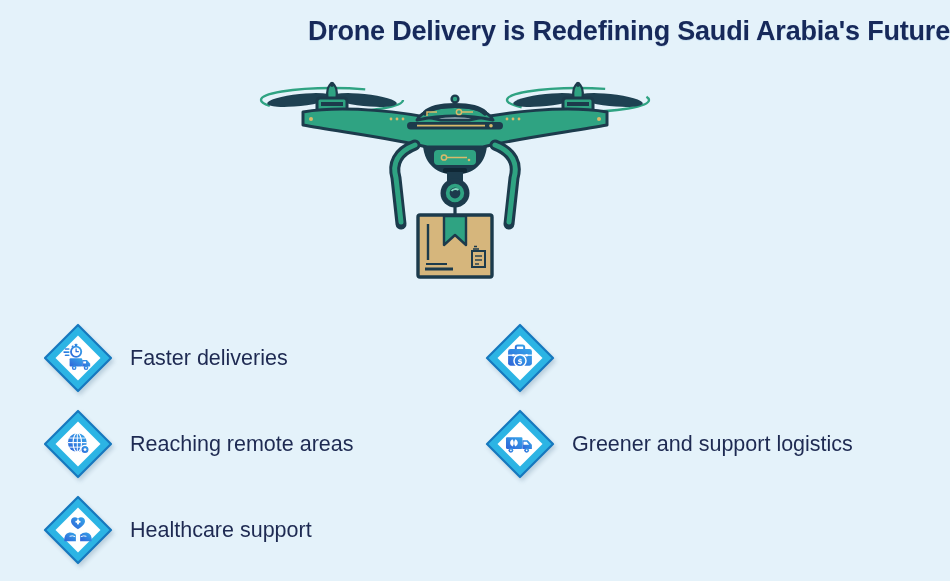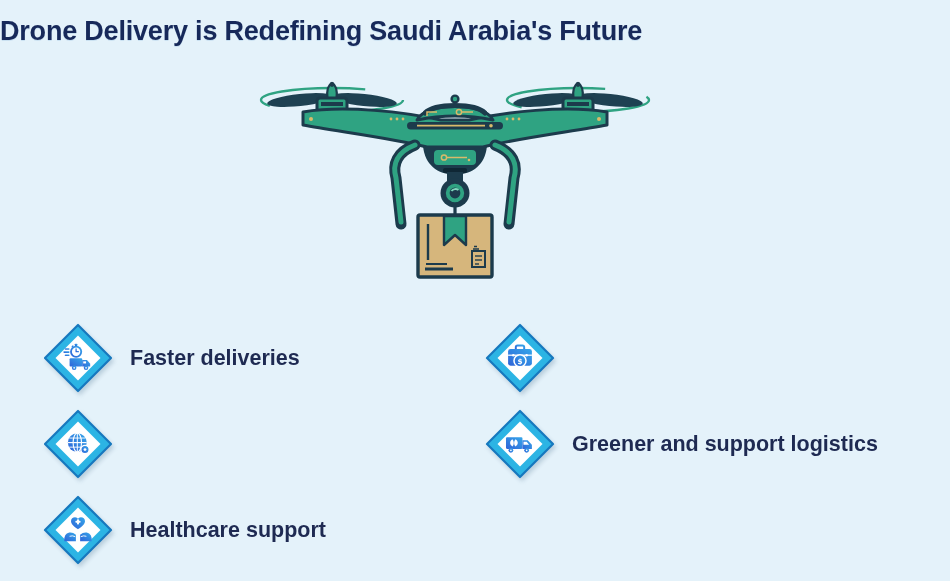--- a/index.html
+++ b/index.html
@@ -3,33 +3,33 @@
 <meta charset="utf-8">
 <style>
   html,body{margin:0;padding:0;}
   body{
     width:950px;height:581px;position:relative;overflow:hidden;
     background:#E4F2FA;
     font-family:"Liberation Sans","DejaVu Sans",sans-serif;
   }
   .title{
     position:absolute;top:16px;left:0;width:950px;
-    text-align:left;font-size:27px;font-weight:800;
+    text-align:right;font-size:27px;font-weight:800;
     color:#17295A;letter-spacing:-0.2px;
     text-shadow:0 1px 0 rgba(170,205,230,.45);
   }
   .drone-wrap{position:absolute;left:245px;top:72px;width:420px;height:235px;}
   .features-col{position:absolute;top:322px;display:flex;flex-direction:column;gap:14px;}
   .col-left{left:42px;}
   .col-right{left:484px;}
   .feature{display:flex;align-items:center;gap:16px;height:72px;}
   .diamond{width:72px;height:72px;display:inline-block;
     filter:drop-shadow(2px 3px 2px rgba(110,140,165,.35));}
   .feature-label{
-    font-size:21.5px;font-weight:700;color:#1E2A52;white-space:nowrap;
+    font-size:21.5px;font-weight:400;color:#1E2A52;white-space:nowrap;
   }
   svg{display:block;}
 </style>
 </head>
 <body>
 
 <svg width="0" height="0" style="position:absolute" aria-hidden="true">
   <defs>
     <linearGradient id="iconGrad" x1="0" y1="1" x2="1" y2="0">
       <stop offset="0" stop-color="#2F63D8"></stop>
@@ -172,20 +172,21 @@
           <ellipse cx="23" cy="22" rx="6" ry="13.5" fill="none" stroke="#fff" stroke-width="1.6"></ellipse>
           <line x1="23" y1="8.5" x2="23" y2="35.5" stroke="#fff" stroke-width="1.4"></line>
           <line x1="9.5" y1="22" x2="36.5" y2="22" stroke="#fff" stroke-width="1.6"></line>
           <line x1="11.5" y1="15.5" x2="34.5" y2="15.5" stroke="#fff" stroke-width="1.3"></line>
           <line x1="11.5" y1="28.5" x2="34.5" y2="28.5" stroke="#fff" stroke-width="1.3"></line>
           <circle cx="34" cy="32" r="6" fill="url(#iconGrad)" stroke="#fff" stroke-width="2"></circle>
           <circle cx="34" cy="32" r="2" fill="#fff"></circle>
         </g>
       </svg>
     </span>
+    <span class="feature-label">Reaching remote areas</span>
   </div>
 
   <div class="feature">
     <span class="diamond">
       <svg width="72" height="72" viewBox="0 0 72 72">
         <path d="M36,3 L69,36 L36,69 L3,36 Z" fill="#2CB4E4" stroke="#1778BE" stroke-width="2.2" stroke-linejoin="round"></path>
         <path d="M36,13.5 L58.5,36 L36,58.5 L13.5,36 Z" fill="#fff"></path>
         <g transform="translate(36,36) scale(0.70) translate(-24,-24)">
           <path d="M24,23 C24,23 14,17 14,11.5 C14,8 16.6,5.8 19.8,5.8 C21.9,5.8 23.3,6.9 24,8.3 C24.7,6.9 26.1,5.8 28.2,5.8 C31.4,5.8 34,8 34,11.5 C34,17 24,23 24,23 Z" fill="url(#iconGrad)"></path>
           <rect x="22.6" y="8.6" width="2.8" height="7.4" rx="1" fill="#fff"></rect>

